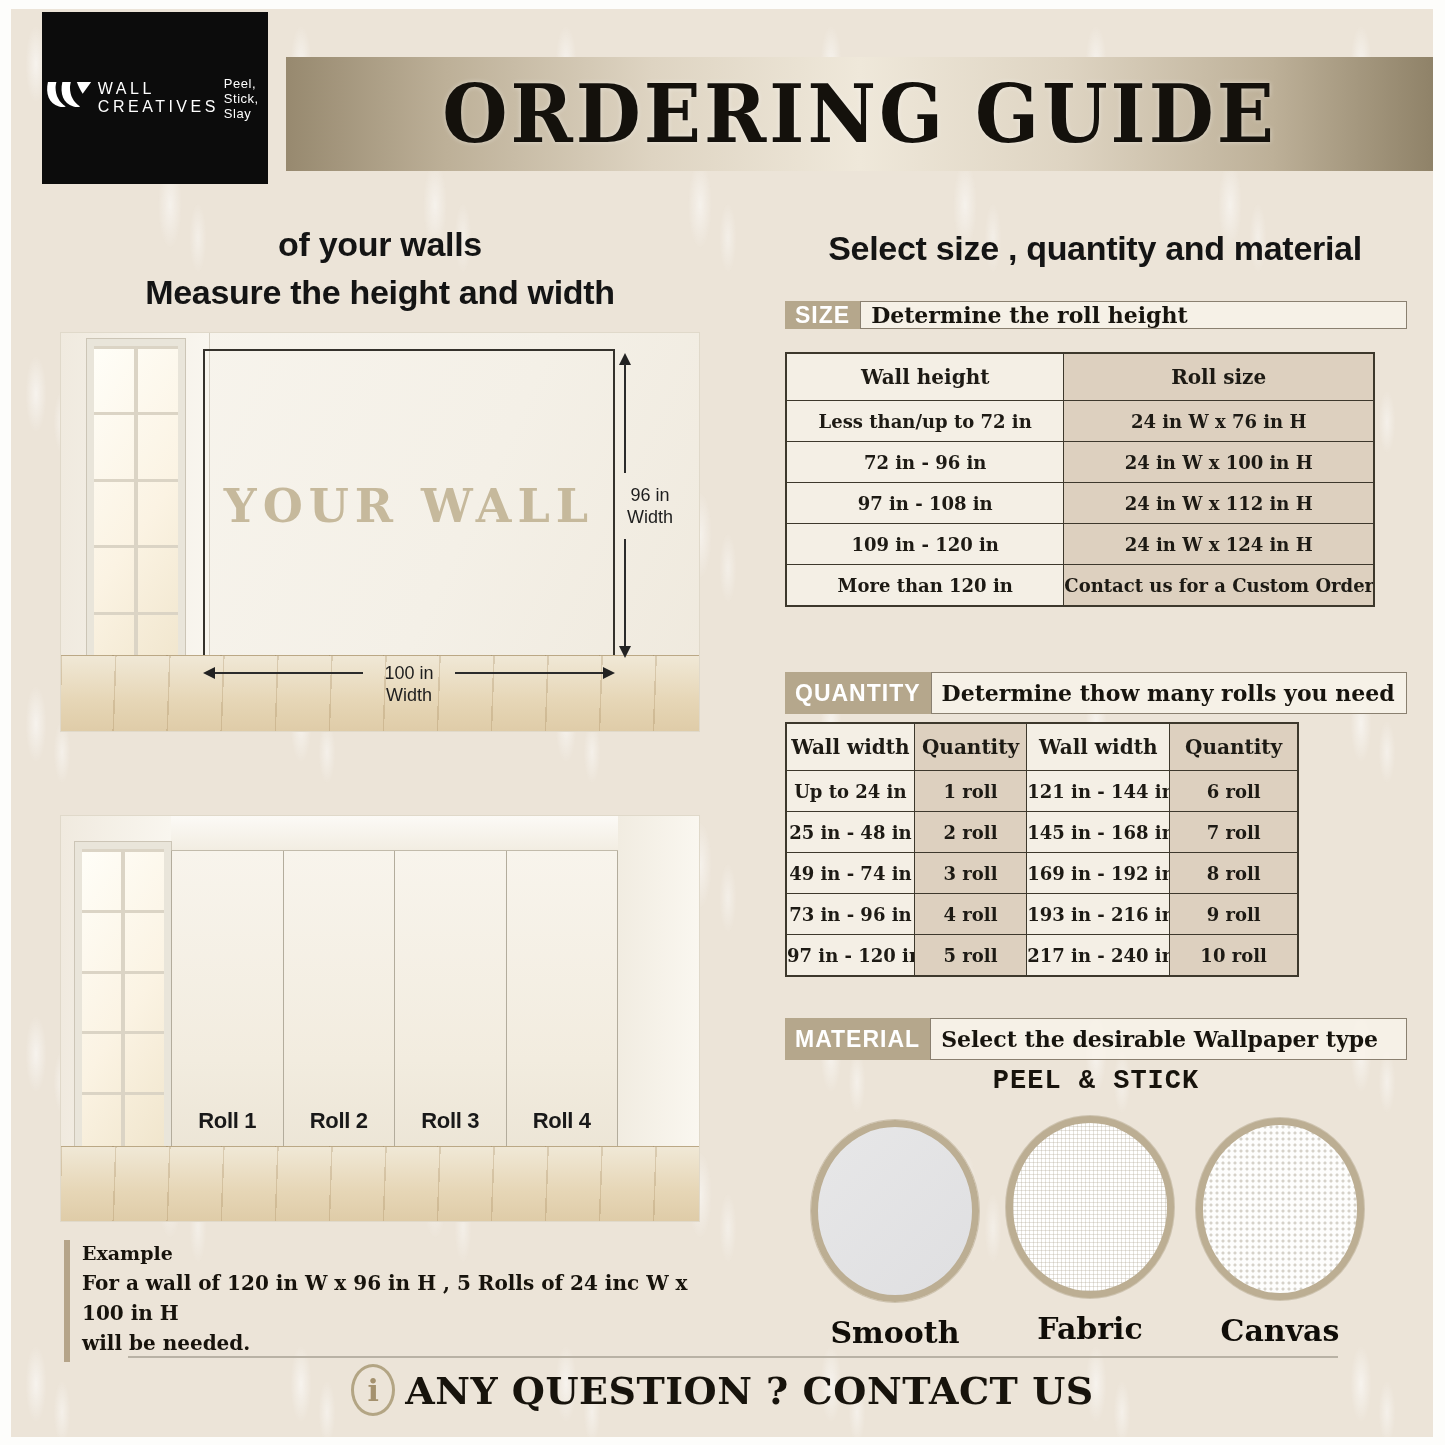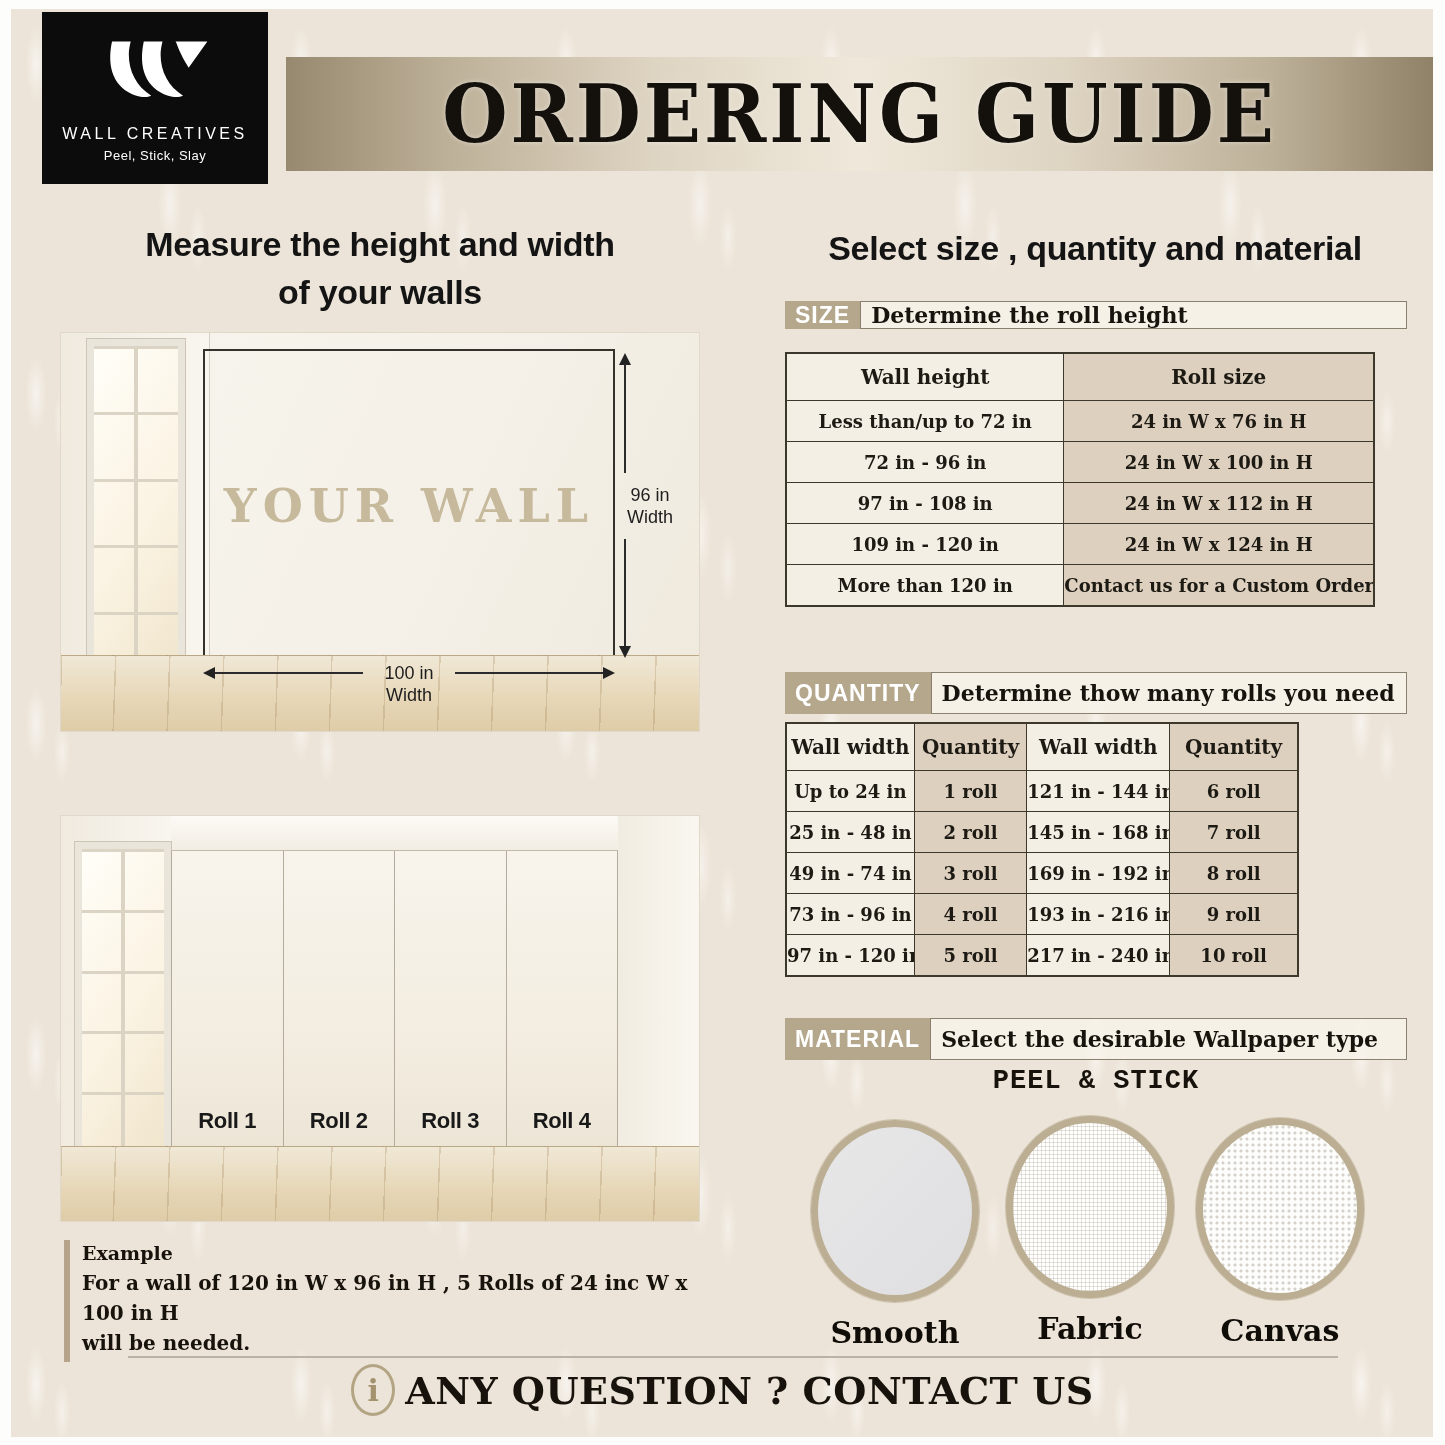--- a/index.html
+++ b/index.html
@@ -17,21 +17,21 @@
   .abs{position:absolute;}
   
   .frame{position:absolute;background:#fdfdfb;z-index:6;}
   .frame.top{left:0;top:0;width:1445px;height:9px;}
   .frame.bottom{left:0;bottom:0;width:1445px;height:8px;}
   .frame.left{left:0;top:0;width:11px;height:1445px;}
   .frame.right{right:0;top:0;width:12px;height:1445px;}
 
   
   .logo-box{left:42px;top:12px;width:226px;height:172px;background:#0c0c0c;z-index:7;
-    display:flex;flex-direction:column;align-items:center;justify-content:center;gap:5px;color:#fff;}
+    display:flex;flex-direction:row;align-items:center;justify-content:center;gap:5px;color:#fff;}
   .logo-box svg{width:118px;height:86px;display:block;}
   .logo-brand{font-size:16px;letter-spacing:3.5px;font-weight:400;}
   .logo-tagline{font-size:13px;letter-spacing:.5px;}
   .banner{left:286px;top:57px;width:1147px;height:114px;
     background:linear-gradient(90deg,#97896f 0%,#bdb098 14%,#ded4c2 32%,#efe8da 50%,#ded4c2 68%,#bdb098 86%,#8f8268 100%);
     display:flex;align-items:center;justify-content:center;}
   .banner-title{font-family:"DejaVu Serif",serif;font-weight:900;font-size:75px;letter-spacing:3px;
     color:#14110c;transform:scaleY(1.08);text-shadow:0 0 5px rgba(255,255,255,.45);}
 
   
@@ -183,22 +183,22 @@
     </svg>
     <div class="logo-brand">WALL CREATIVES</div>
     <div class="logo-tagline">Peel, Stick, Slay</div>
   </div>
 
   <div class="abs banner">
     <div class="banner-title">ORDERING GUIDE</div>
   </div>
 
   <div class="abs col-heading left-heading">
+    <div>of your walls</div>
     <div>Measure the height and width</div>
-    <div>of your walls</div>
   </div>
 
   <div class="abs photo photo1">
     <div class="sidewall p1-side"></div>
     <div class="p1-corner"></div>
     <div class="window w1"></div>
     <div class="wallrect">
       <div class="yourwall">YOUR WALL</div>
     </div>
     <div class="floor f1"></div>

